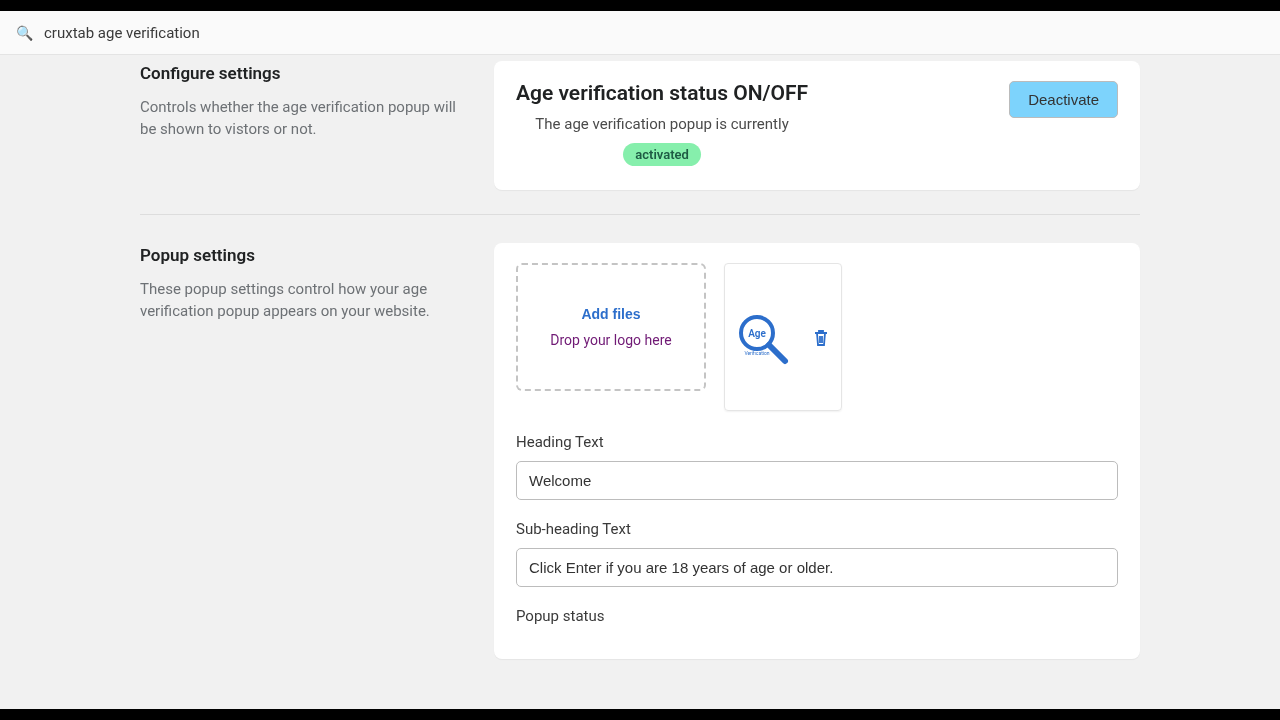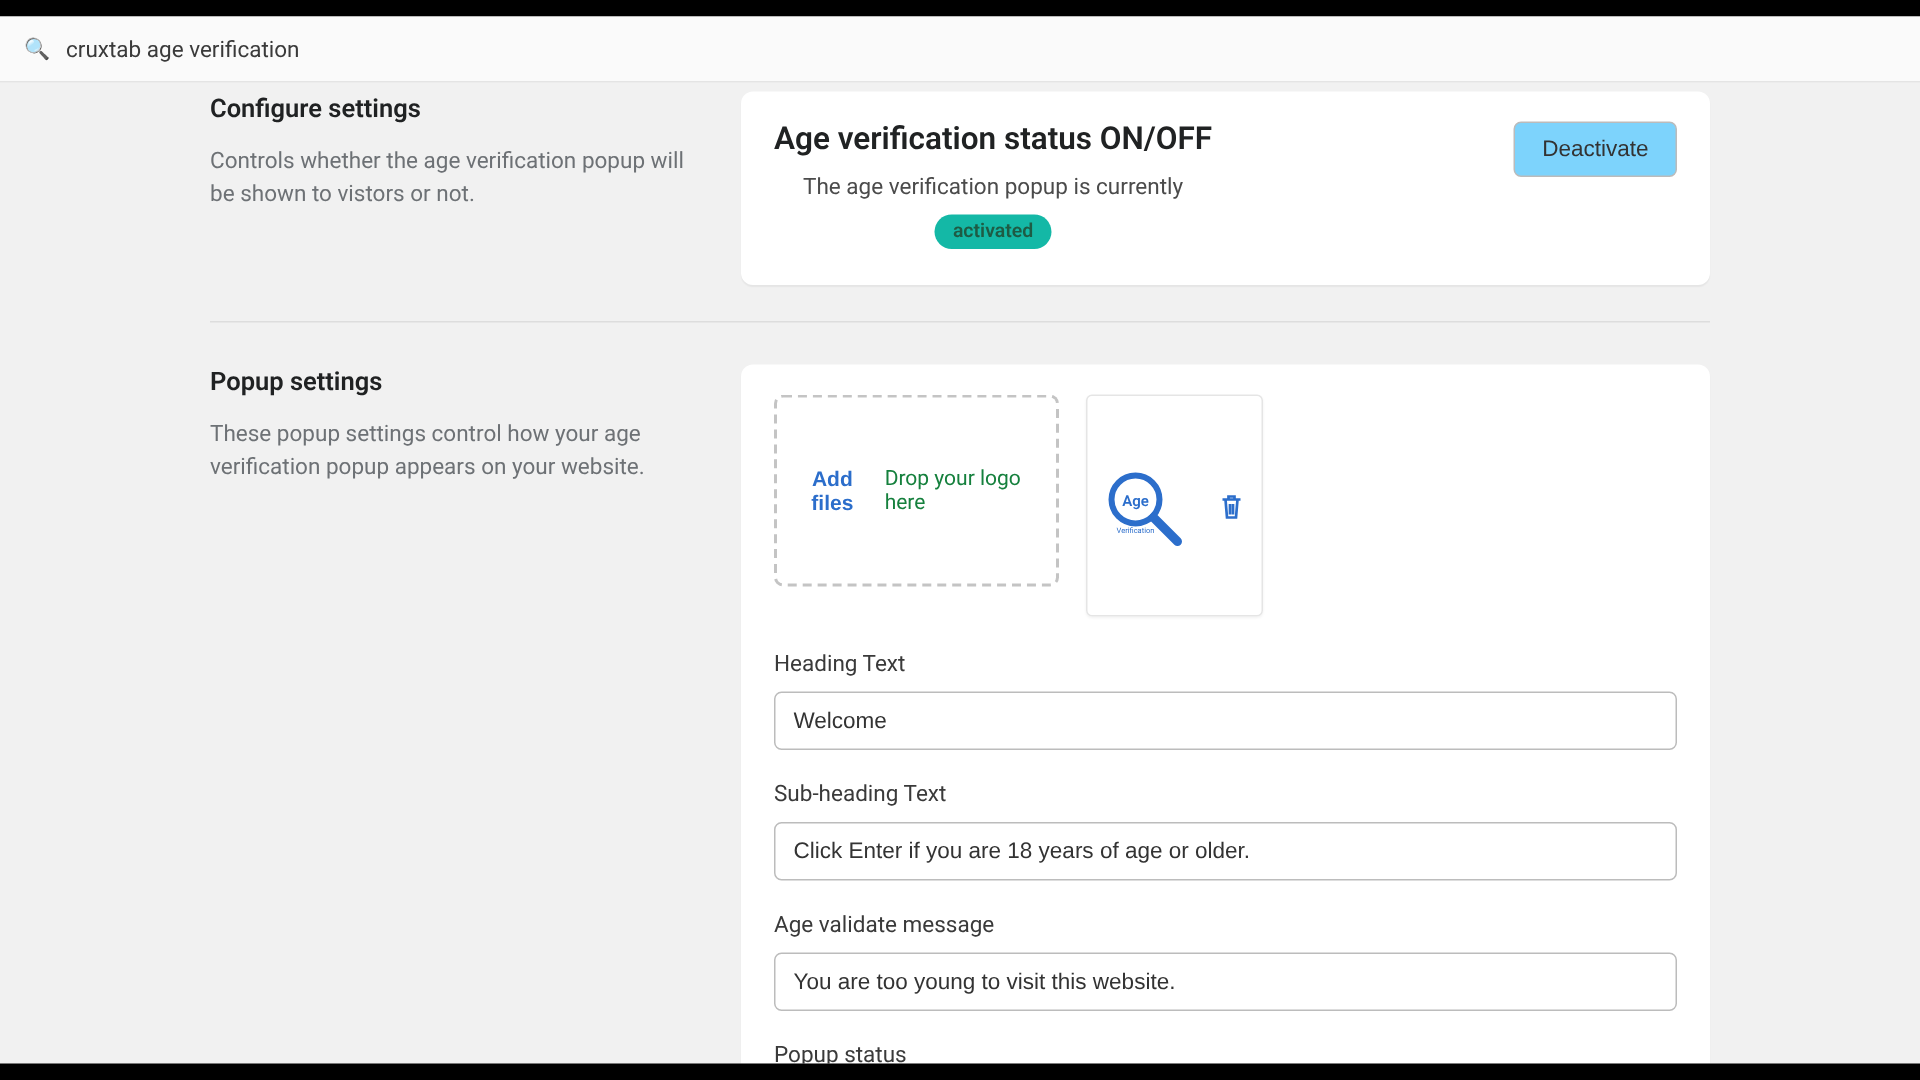--- a/index.html
+++ b/index.html
@@ -79,21 +79,21 @@
   }
   .status-sub {
     font-size:15px;
     color:#4b4b4b;
     display:flex;
     align-items:center;
     gap:10px;
     flex-direction:column;
   }
   .badge {
-    background:#14b8a6;
+    background:#86efac;
     color:#1e5b44;
     font-weight:600;
     font-size:13px;
     padding:4px 12px;
     border-radius:14px;
   }
   .btn-outline {
     background:#7dd3fc;
     border:1px solid #bbb;
     border-radius:5px;
@@ -113,35 +113,35 @@
     gap:18px;
     margin-bottom:22px;
     align-items:stretch;
   }
   .dropzone {
     flex:0 0 190px;
     height:128px;
     border:2px dashed #c4c4c4;
     border-radius:6px;
     display:flex;
-    flex-direction:row;
+    flex-direction:column;
     align-items:center;
     justify-content:center;
     gap:10px;
     padding:12px;
   }
   .add-files {
     color:#2c6ecb;
     font-weight:600;
     font-size:14px;
     background:transparent;
     border:none;
     cursor:pointer;
   }
-  .drop-hint { font-size:14px; color:#15803d; }
+  .drop-hint { font-size:14px; color:#701a75; }
   .logo-preview {
     width:118px;
     height:148px;
     border:1px solid #e5e5e5;
     border-radius:4px;
     display:flex;
     flex-direction:row;
     align-items:center;
     justify-content:space-between;
     padding:14px 8px 10px 8px;
@@ -235,24 +235,20 @@
           <div class="field">
             <span class="label">Heading Text</span>
             <input class="text-input" type="text" value="Welcome" style="">
           </div>
 
           <div class="field">
             <span class="label">Sub-heading Text</span>
             <input class="text-input" type="text" value="Click Enter if you are 18 years of age or older." style="">
           </div>
 
-          <div class="field">
-            <span class="label">Age validate message</span>
-            <input class="text-input" type="text" value="You are too young to visit this website." style="">
-          </div>
 
           <div class="field" style="margin-bottom:0;">
             <span class="label">Popup status</span>
 
           </div>
 
         </div>
       </div>
     </div>
 

